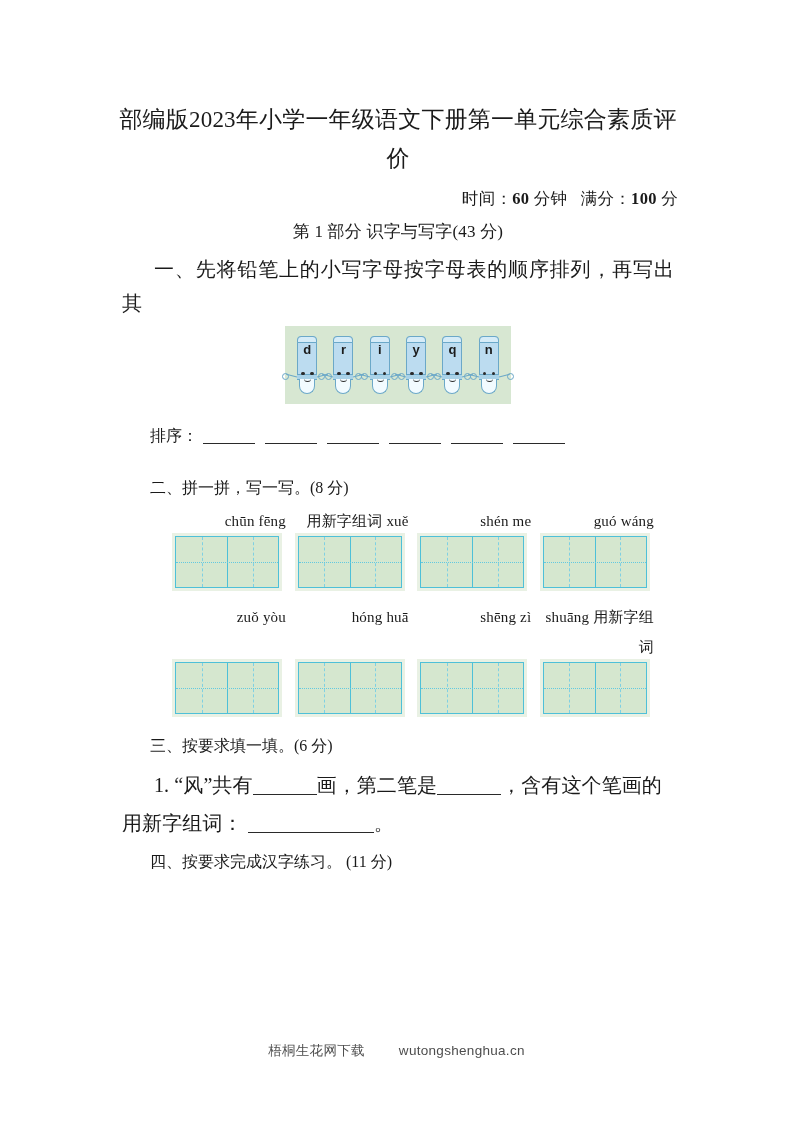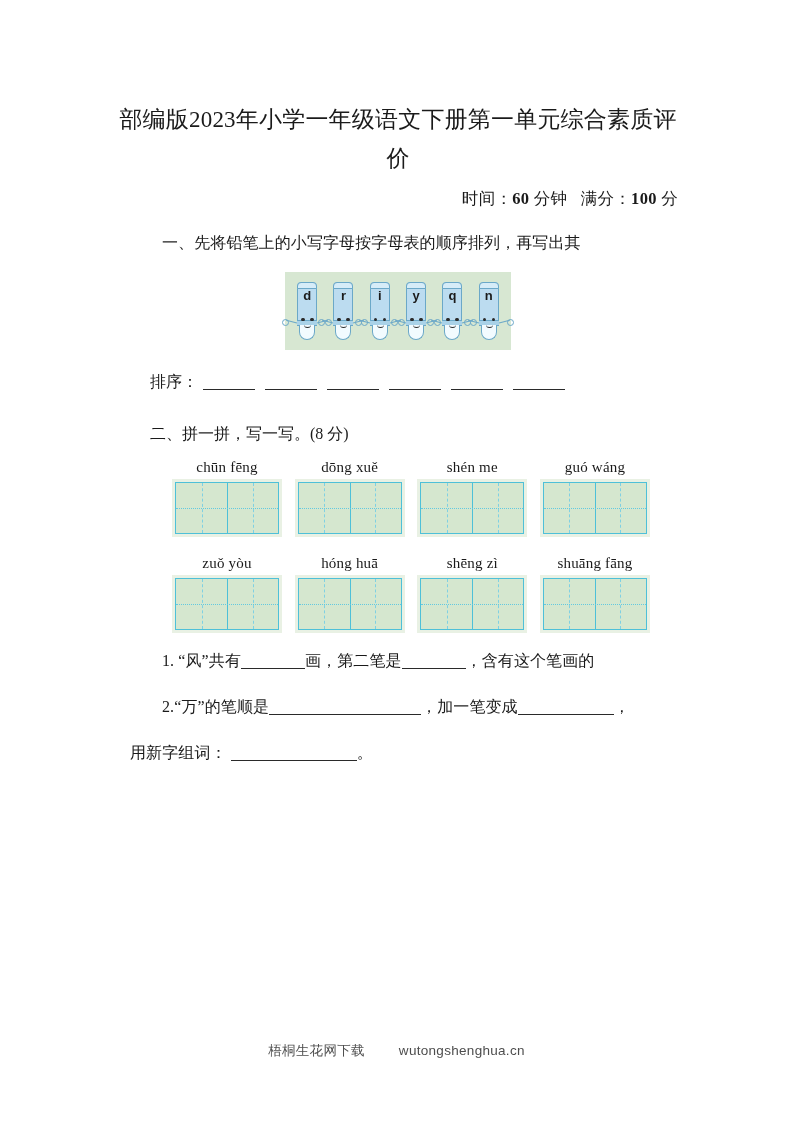--- a/index.html
+++ b/index.html
@@ -50,24 +50,24 @@
     text-align: center;
     font-size: 17px;
     line-height: 32px;
     margin: 2px 0 4px 0;
     letter-spacing: 0.2px;
   }
 
   
   .q-block { margin: 0; }
   .q-line {
-    font-size: 16px;
+    font-size: 20px;
     line-height: 34px;
     text-align: justify;
-    margin: 12px;
+    margin: 4px;
     letter-spacing: 0.1px;
   }
   .indent { text-indent: 32px; }
   .q-heading {
     font-size: 16px;
     line-height: 36px;
     text-indent: 32px;
     margin: 0;
   }
 
@@ -212,21 +212,21 @@
   
   .write-section { margin: 2px 0 12px 0; }
   .pinyin-row {
     display: flex;
     justify-content: space-between;
     padding: 0 24px 0 50px;
     box-sizing: border-box;
   }
   .pinyin-row .cell-label {
     width: 118px;
-    text-align: center;
+    text-align: right;
     font-size: 15px;
     line-height: 30px;
     font-family: "Liberation Serif", serif;
     letter-spacing: 0.2px;
   }
   .grid-row {
     display: flex;
     justify-content: space-between;
     padding: 0 24px 0 50px;
     box-sizing: border-box;
@@ -287,20 +287,21 @@
 <div class="page">
 
   <div class="content">
 
     <h1 class="doc-title">部编版2023年小学一年级语文下册第一单元综合素质评价</h1>
 
     <div class="exam-meta">
       <span>时间：</span><span class="b">60</span>&nbsp;<span>分钟</span>&nbsp;&nbsp;&nbsp;<span>满分：</span><span class="b">100</span>&nbsp;<span>分</span>
     </div>
 
+    <div class="part-heading">第 1 部分  识字与写字(43 分)</div>
 
     <div class="q-block">
       <p class="q-line indent">一、先将铅笔上的小写字母按字母表的顺序排列，再写出其</p>
 
       <div class="pencil-figure">
         <div class="pencil-canvas">
           <div class="pencil-strip">
             <div class="pencil">
               <span class="arm l"></span>
                 <span class="hand l"></span>
@@ -393,21 +394,21 @@
         <span>排序：</span><span class="blank bl-s"></span><span class="blank bl-s"></span><span class="blank bl-s"></span><span class="blank bl-s"></span><span class="blank bl-s"></span><span class="blank bl-s"></span>
       </p>
 
     </div>
 
     <div class="q-block write-section">
       <p class="q-heading">二、拼一拼，写一写。(8 分)</p>
 
       <div class="pinyin-row">
         <div class="cell-label">chūn fēng</div>
-        <div class="cell-label">dōng xuě</div>
+        <div class="cell-label">用新字组词 xuě</div>
         <div class="cell-label">shén me</div>
         <div class="cell-label">guó wáng</div>
       </div>
       <div class="grid-row">
         <div class="grid-slot">
             <div class="tzg">
               <span class="vsolid"></span>
               <span class="hmid"></span>
               <span class="vdash q1"></span>
               <span class="vdash q3"></span>
@@ -436,21 +437,21 @@
               <span class="vdash q1"></span>
               <span class="vdash q3"></span>
             </div>
           </div>
       </div>
 
       <div class="pinyin-row">
         <div class="cell-label">zuǒ yòu</div>
         <div class="cell-label">hóng huā</div>
         <div class="cell-label">shēng zì</div>
-        <div class="cell-label">shuāng fāng</div>
+        <div class="cell-label">shuāng 用新字组词</div>
       </div>
       <div class="grid-row">
         <div class="grid-slot">
             <div class="tzg">
               <span class="vsolid"></span>
               <span class="hmid"></span>
               <span class="vdash q1"></span>
               <span class="vdash q3"></span>
             </div>
           </div>
@@ -475,27 +476,30 @@
               <span class="vsolid"></span>
               <span class="hmid"></span>
               <span class="vdash q1"></span>
               <span class="vdash q3"></span>
             </div>
           </div>
       </div>
     </div>
 
     <div class="q-block">
+      <p class="q-heading">三、按要求填一填。(6 分)</p>
 
       <p class="q-line indent"><span>1. “风”共有</span><span class="blank bl-m"></span><span>画，第二笔是</span><span class="blank bl-m"></span><span>，含有这个笔画的</span></p>
 
-      <p class="q-line indent"><span>2.“万”的笔顺是</span><span class="blank bl-xxl"></span><span>，加一笔变成</span><span class="blank bl-l"></span><span>，</span></p>
       <p class="q-line"><span>用新字组词：</span>&nbsp;<span class="blank bl-xl"></span><span>。</span></p>
     </div>
 
+    <div class="q-block">
+      <p class="q-heading">四、按要求完成汉字练习。  (11 分)</p>
+    </div>
 
   </div>
 
   <div class="footer">
     <span>梧桐生花网下载</span><span class="site">wutongshenghua.cn</span>
   </div>
 
 </div>
 
 </body></html>

